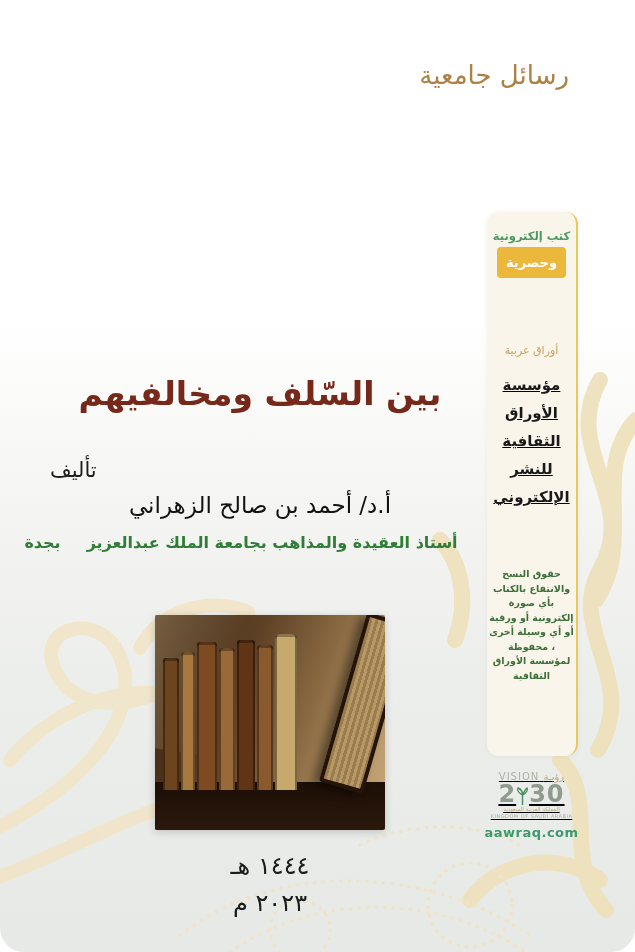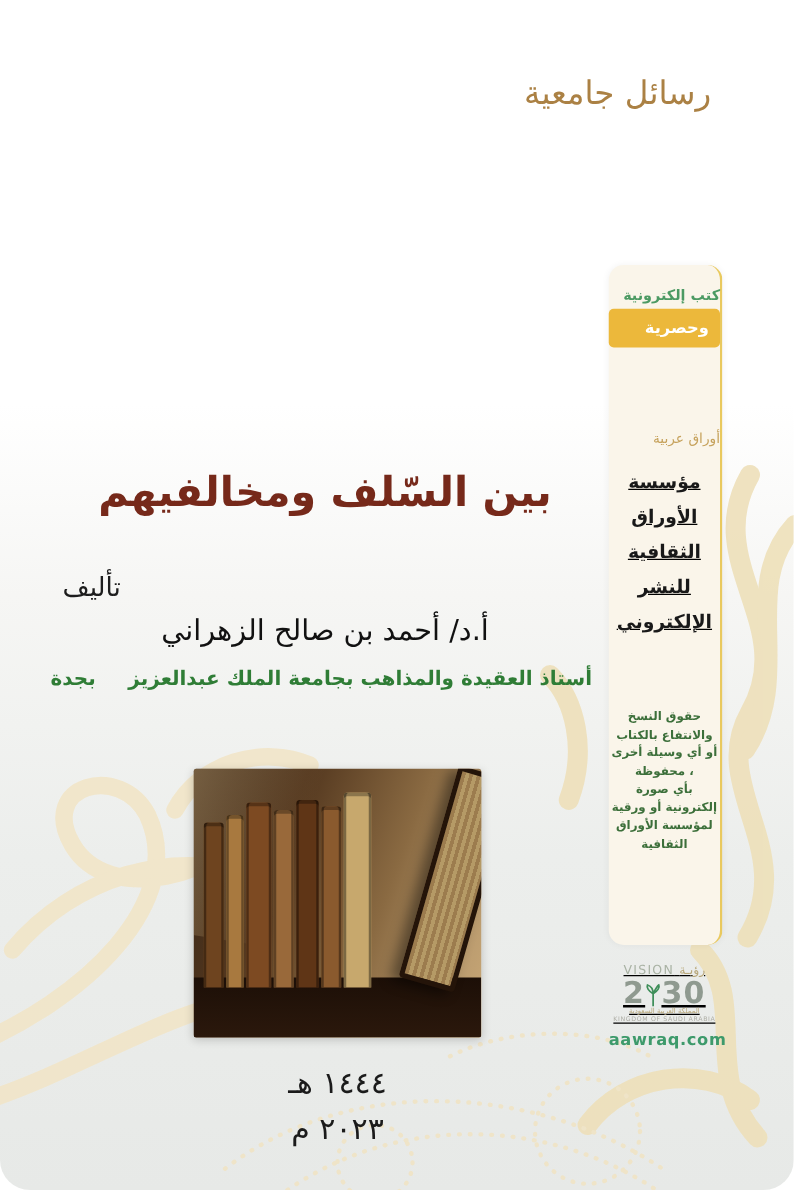--- a/index.html
+++ b/index.html
@@ -27,21 +27,21 @@
   }
   .byline-label{
     position:absolute;top:458px;left:50px;width:420px;z-index:2;
     direction:rtl;text-align:left;font-size:21px;color:#1d1d1d;
   }
   .author{
     position:absolute;top:492px;left:50px;width:420px;z-index:2;
     direction:rtl;text-align:center;font-size:23px;color:#111;
   }
   .affiliation{
-    position:absolute;top:533px;left:32px;width:450px;z-index:2;
+    position:absolute;top:533px;left:16px;width:450px;z-index:2;
     direction:rtl;text-align:center;font-size:16px;font-weight:bold;color:#2f7d36;
   }
   .affiliation .city-gap{display:inline-block;width:26px;}
   
   .books{
     position:absolute;left:155px;top:615px;width:230px;height:215px;z-index:2;
     overflow:hidden;border-radius:2px;
     background:linear-gradient(110deg,#352416 0%,#54381f 30%,#8a6a42 62%,#b99a6e 86%,#caa977 100%);
     box-shadow:0 2px 8px rgba(0,0,0,.18);
   }
@@ -70,21 +70,21 @@
     transform:rotate(16deg);transform-origin:100% 100%;
     background:repeating-linear-gradient(90deg,#9c7c4e 0 3px,#b59a66 3px 6px);
     border:4px solid #241409;border-radius:3px;
     box-shadow:-6px 4px 10px rgba(0,0,0,.45);
   }
   
   .strip{
     position:absolute;left:487px;top:212px;width:89px;height:544px;z-index:1;
     background:#faf5ea;border-radius:12px;border-right:2px solid #e9c95e;
     box-shadow:0 0 6px rgba(0,0,0,.05);
-    display:flex;flex-direction:column;
+    display:flex;flex-direction:column;align-items:center;
   }
   .ebook-icon{margin-top:14px;}
   .ebook-label{direction:rtl;font-size:11.5px;font-weight:bold;color:#4c9a63;margin-top:3px;}
   .ebook-badge{
     direction:rtl;margin-top:4px;background:#ecb83b;color:#ffffff;
     font-size:13px;font-weight:bold;padding:8px 9px;border-radius:4px;
   }
   .pub-logo{margin-top:64px;}
   .pub-logo-text{direction:rtl;font-size:11px;color:#c6a25c;margin-top:2px;}
   .org{margin-top:14px;direction:rtl;text-align:center;text-decoration:underline;}
@@ -193,22 +193,22 @@
     <div class="org">
       <div>مؤسسة</div>
       <div>الأوراق</div>
       <div>الثقافية</div>
       <div>للنشر</div>
       <div>الإلكتروني</div>
     </div>
 
     <div class="copyright">
       <div>حقوق النسخ والانتفاع بالكتاب</div>
+      <div>بأي صورة إلكترونية أو ورقية</div>
       <div>أو أي وسيلة أخرى ، محفوظة</div>
-      <div>بأي صورة إلكترونية أو ورقية</div>
       <div>لمؤسسة الأوراق الثقافية</div>
     </div>
 
     <div class="vision">
       <div class="vision-row1">
         <span>VISION</span>
         <span class="ar">رؤيـة</span>
       </div>
       <div class="vision-row2">
         <span>2</span>

